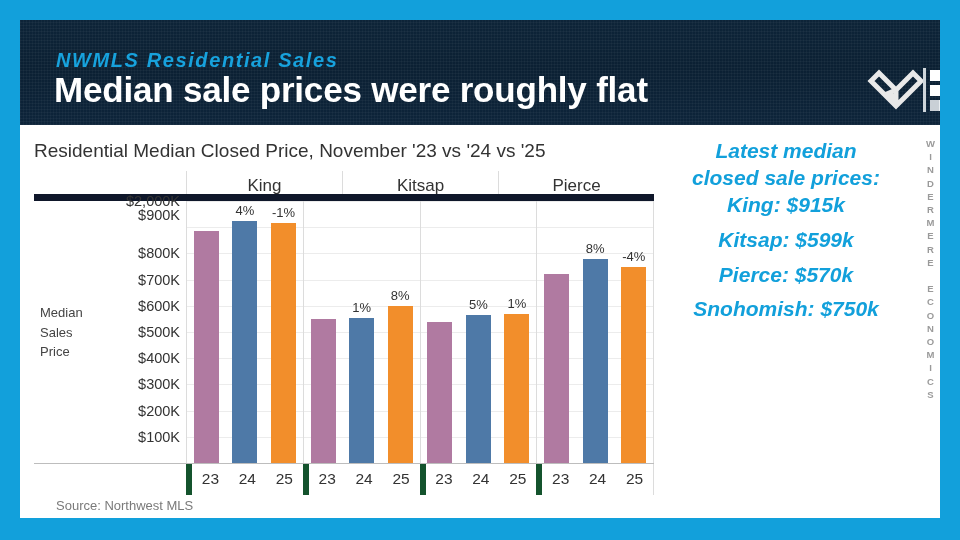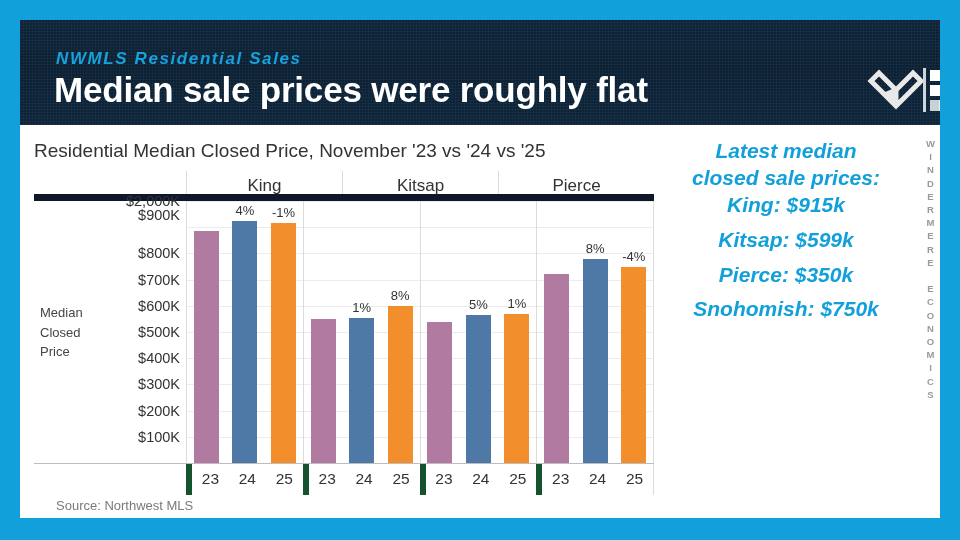--- a/index.html
+++ b/index.html
@@ -29,21 +29,21 @@
     width: 920px; height: 105px;
     background:
       repeating-linear-gradient(0deg, rgba(255,255,255,.035) 0 1px, rgba(0,0,0,0) 1px 3px),
       repeating-linear-gradient(90deg, rgba(255,255,255,.03) 0 1px, rgba(0,0,0,0) 1px 3px),
       linear-gradient(180deg, #0d2438 0%, #0b2033 45%, #0d243a 100%);
     overflow: hidden;
   }
   .eyebrow {
     position: absolute; left: 36px; top: 29px;
     color: #17A2DD;
-    font-size: 17px; font-weight: bold; font-style: italic;
+    font-size: 20px; font-weight: bold; font-style: italic;
     letter-spacing: 1.6px;
   }
   .headline {
     position: absolute; left: 34px; top: 50px;
     color: #ffffff;
     font-size: 35px; font-weight: bold;
     letter-spacing: -0.2px;
     white-space: nowrap;
   }
 
@@ -238,40 +238,40 @@
 
   <div class="vbrand">WINDERMERE ECONOMICS</div>
 
   <div class="info">
     <div class="blk">
       <span class="lead">Latest median</span>
       <span class="lead">closed sale prices:</span>
       <span class="lead">King: $915k</span>
     </div>
     <div class="blk">Kitsap: $599k</div>
-    <div class="blk">Pierce: $350k</div>
+    <div class="blk">Pierce: $570k</div>
     <div class="blk">Snohomish: $750k</div>
   </div>
 
   <div class="chart-wrap">
     <div class="chart-title">Residential Median Closed Price, November '23 vs '24 vs '25</div>
 
     <div class="grid">
       <div class="colhead">
         <div class="axisgap"></div>
         <div class="ch">King</div>
         <div class="ch">Kitsap</div>
         <div class="ch">Pierce</div>
       </div>
 
       <div class="plotrow">
         <div class="ylabels">
           <div class="ytitle">
             <div>Median</div>
-            <div>Closed</div>
+            <div>Sales</div>
             <div>Price</div>
           </div>
 
         <div class="ylab" style="top: 0px;">$2,000K</div>
             <div class="ylab" style="top: 14px;">$900K</div>
             <div class="ylab" style="top: 52.4px;">$800K</div>
             <div class="ylab" style="top: 78.6px;">$700K</div>
             <div class="ylab" style="top: 104.8px; text-align: center;">$600K</div>
             <div class="ylab" style="top: 131px;">$500K</div>
             <div class="ylab" style="top: 157.2px;">$400K</div>

